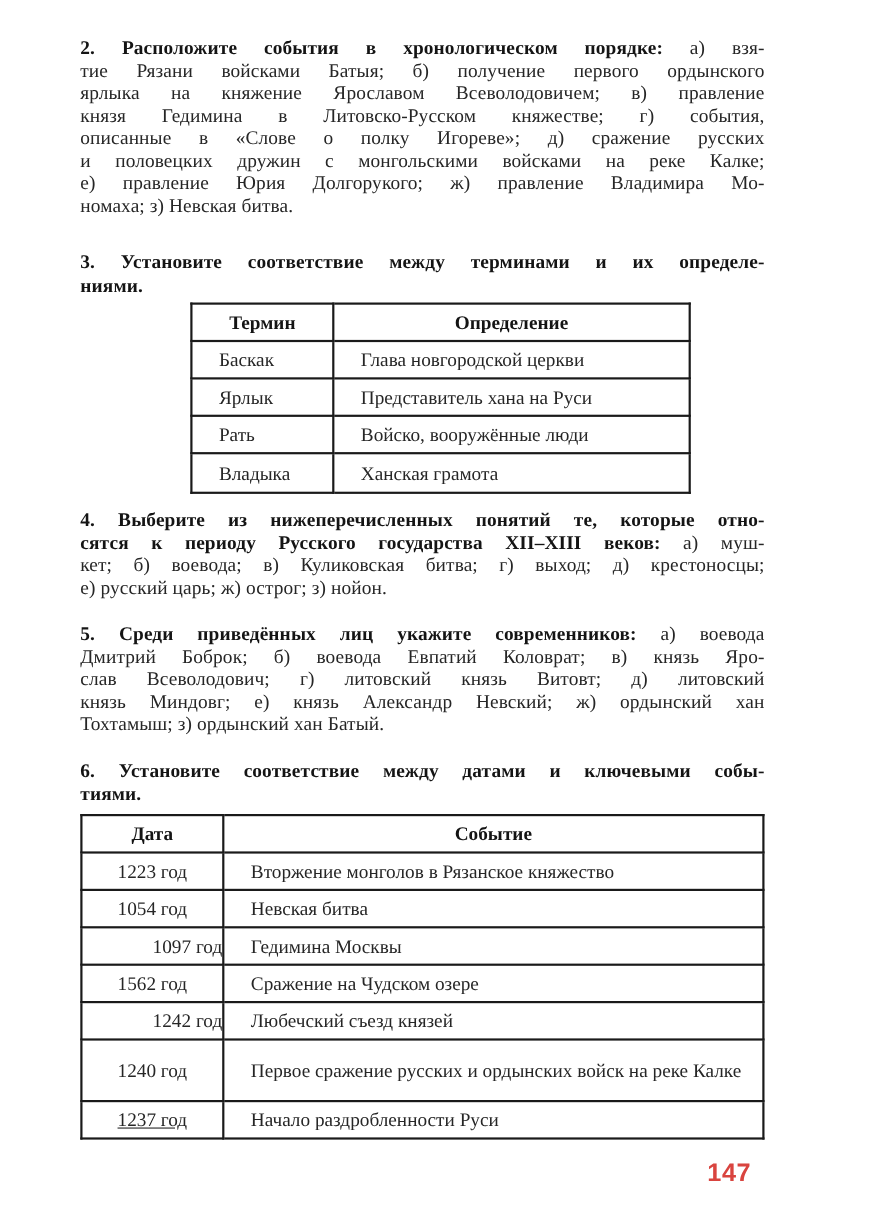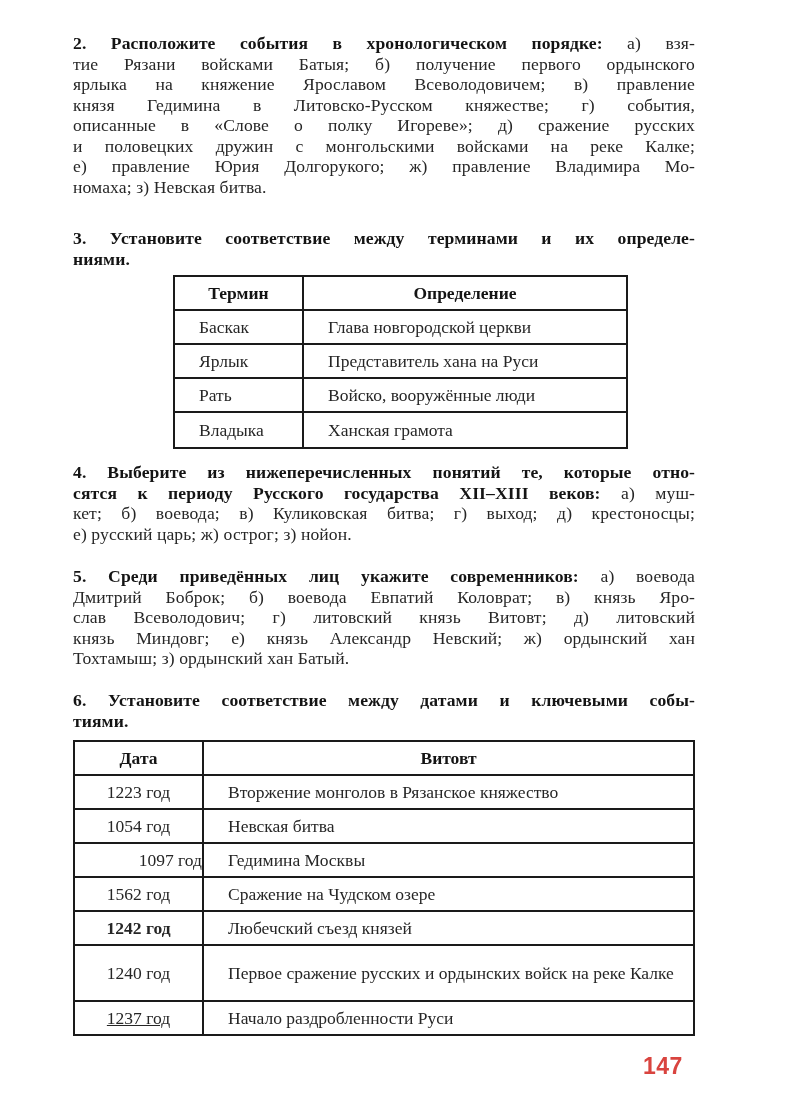--- a/index.html
+++ b/index.html
@@ -85,40 +85,40 @@
   </div>
 
   <div class="section" style="top:657px;">
     <span class="line b">6. Установите соответствие между датами и ключевыми собы-</span>
     <span class="line last b">тиями.</span>
   </div>
   <table class="t" style="left:0px; top:707px; width:622px;">
     <tbody>
         <tr style="height:34px;">
       <th style="width:127px; text-align:center;">Дата</th>
-      <th style="text-align:center;">Витовт</th>
+      <th style="text-align:center;">Событие</th>
     </tr>
     <tr style="height:34px;">
       <td style="text-align:center;">1223 год</td>
       <td style="padding-left:24px;">Вторжение монголов в Рязанское княжество</td>
     </tr>
     <tr style="height:34px;">
       <td style="text-align:center;">1054 год</td>
       <td style="padding-left:24px;">Невская битва</td>
     </tr>
     <tr style="height:34px;">
       <td style="text-align:right;">1097 год</td>
       <td style="padding-left:24px;">Гедимина Москвы</td>
     </tr>
     <tr style="height:34px;">
       <td style="text-align:center;">1562 год</td>
       <td style="padding-left:24px;">Сражение на Чудском озере</td>
     </tr>
     <tr style="height:34px;">
-      <td style="text-align:center;font-weight:bold;">1242 год</td>
+      <td style="text-align:right;">1242 год</td>
       <td style="padding-left:24px;">Любечский съезд князей</td>
     </tr>
     <tr style="height:56px;">
       <td style="text-align:center;">1240 год</td>
       <td style="padding-left:24px; padding-right:18px; line-height:20px; text-align:justify;">Первое сражение русских и ордынских войск на реке Калке</td>
     </tr>
     <tr style="height:34px;">
       <td style="text-align:center;text-decoration:underline;">1237 год</td>
       <td style="padding-left:24px;">Начало раздробленности Руси</td>
     </tr>

